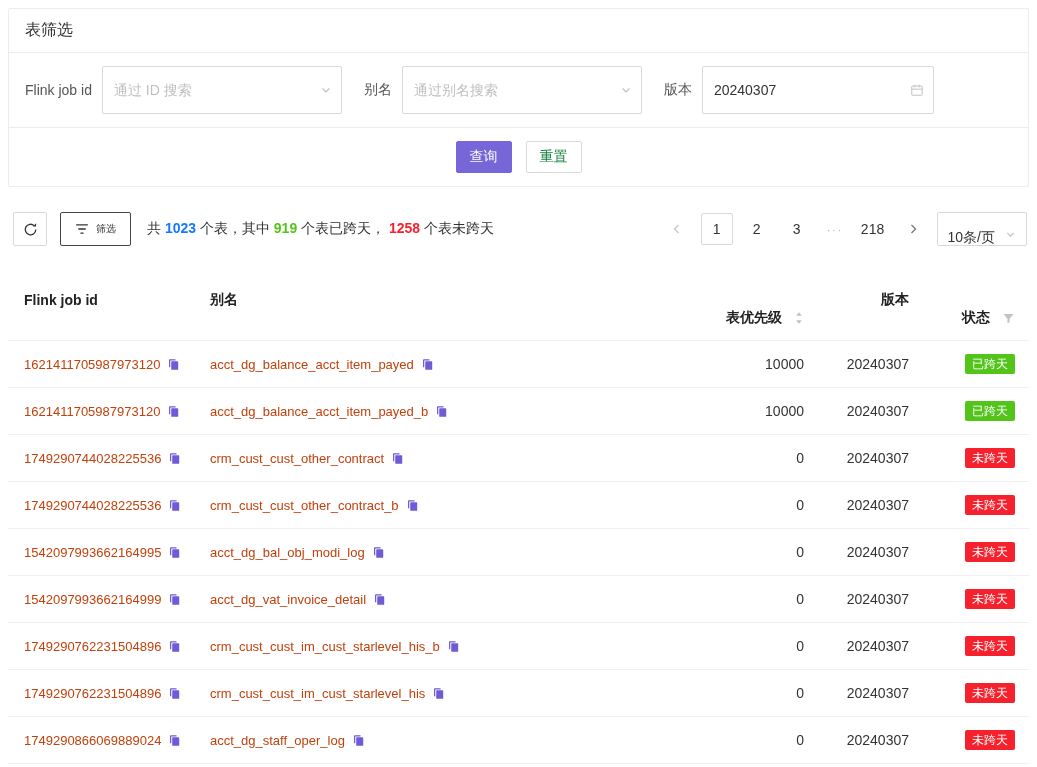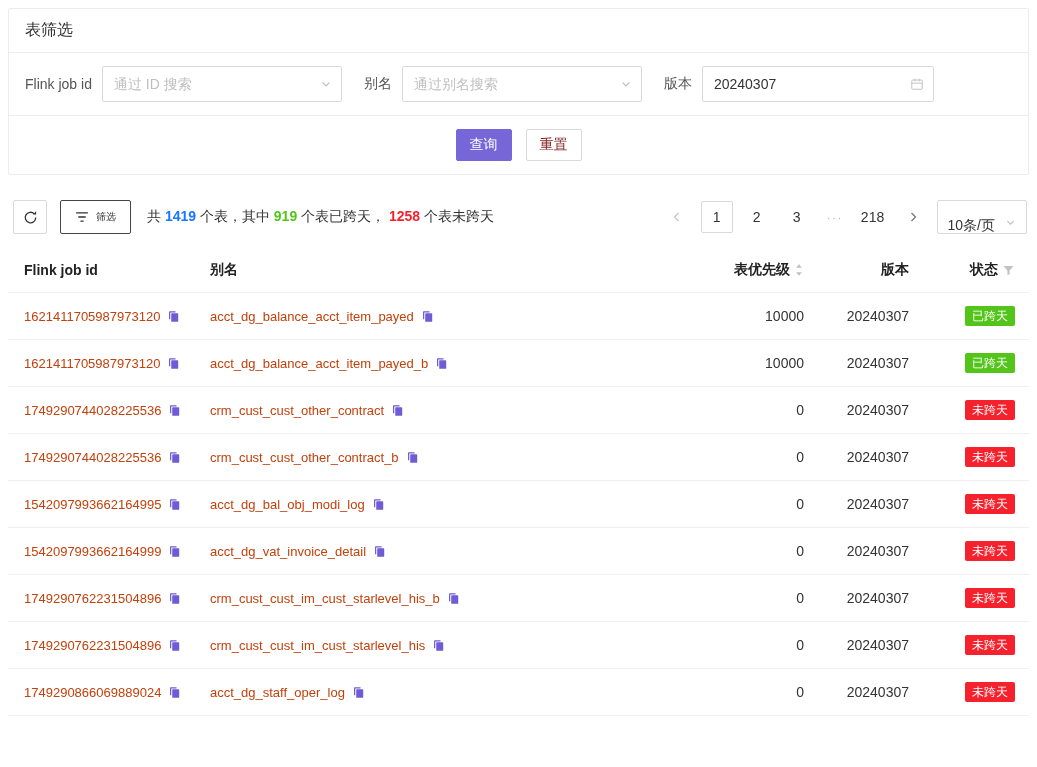--- a/index.html
+++ b/index.html
@@ -9,36 +9,36 @@
     font-family:"Liberation Sans","DejaVu Sans",sans-serif;
     font-size:14px; color:#333;
   }
   
   .filter-card { margin:8px 8px 0 8px; border:1px solid #ececec; border-radius:2px; background:#fff; }
   .card-title-row { padding:11px 16px; border-bottom:1px solid #ececec; font-size:16px; color:#333; }
   .card-filter-row { display:flex; align-items:center; gap:22px; padding:13px 16px; border-bottom:1px solid #ececec; }
   .field { display:flex; align-items:center; gap:10px; }
   .field-label { color:#555; white-space:nowrap; }
   .select-box, .date-box {
-    position:relative; height:36px; border:1px solid #d9d9d9; border-radius:2px;
+    position:relative; height:48px; border:1px solid #d9d9d9; border-radius:2px;
     display:flex; align-items:center; padding:0 30px 0 11px; background:#fff; cursor:pointer;
   }
   .select-box { width:240px; }
   .date-box { width:232px; }
   .select-box input, .date-box input {
     border:none; outline:none; width:100%; font-size:14px; color:#333; background:transparent;
     font-family:"Liberation Sans","DejaVu Sans",sans-serif;
   }
   .select-box input::placeholder, .date-box input::placeholder { color:#bfbfbf; }
   .box-suffix { position:absolute; right:9px; top:50%; transform:translateY(-50%); display:flex; color:#bfbfbf; }
   .card-actions-row { display:flex; justify-content:center; align-items:center; gap:14px; padding:13px 16px; }
   .btn { height:32px; padding:0 13px; border-radius:2px; font-size:14px; cursor:pointer;
          font-family:"Liberation Sans","DejaVu Sans",sans-serif; }
   .btn-primary { background:#7666d8; color:#fff; border:1px solid #7666d8; }
-  .btn-default { background:#fff; color:#7f1d1d; border:1px solid #d9d9d9; }
+  .btn-default { background:#fff; color:#15803d; border:1px solid #d9d9d9; }
   
   .toolbar { display:flex; align-items:center; gap:13px; margin:25px 10px 0 13px; }
   .icon-btn { width:34px; height:34px; border:1px solid #d9d9d9; border-radius:2px; background:#fff;
               display:flex; align-items:center; justify-content:center; color:#333; cursor:pointer; }
   .filter-toggle { height:34px; border:1px solid #454545; border-radius:2px; background:#fff;
                    display:flex; align-items:center; gap:7px; padding:0 14px; font-size:10px; color:#333; cursor:pointer;
                    font-family:"Liberation Sans","DejaVu Sans",sans-serif; }
   .summary { margin-left:3px; color:#333; white-space:nowrap; }
   .num-blue  { color:#1677ff; font-weight:700; }
   .num-green { color:#52c41a; font-weight:700; }
@@ -61,21 +61,21 @@
   
   .table-wrap { margin:14px 8px 0 8px; }
   table { width:100%; border-collapse:collapse; table-layout:fixed; }
   th, td { border-bottom:1px solid #f0f0f0; padding:13px 8px; font-size:14px; text-align:left; vertical-align:middle; }
   th { font-weight:700; color:#222; }
   .col-id { width:194px; padding-left:16px; }
   .col-alias { }
   .col-priority { width:130px; text-align:right; }
   .col-version { width:105px; text-align:right; }
   .col-status { width:112px; text-align:right; padding-right:14px; }
-  .th-inline { display:inline-flex; align-items:center; gap:4px; }
+  .th-inline { display:inline-flex; align-items:center; gap:12px;margin-top:36px; }
   .link { color:#c2410c; text-decoration:none; cursor:pointer; font-size:13px; word-break:break-all; }
   .copy-btn { display:inline-flex; vertical-align:-2px; margin-left:7px; color:#6f5bd5; cursor:pointer;
               background:none; border:none; padding:0; }
   .badge { display:inline-block; padding:4px 7px; border-radius:2px; color:#fff; font-size:12px; line-height:1; }
   .badge[data-status="crossed"]   { background:#52c41a; }
   .badge[data-status="uncrossed"] { background:#f5222d; }
   .cell-num { color:#333; }
 </style>
 </head>
 <body>
@@ -142,21 +142,21 @@
 
     <button class="filter-toggle">
       <span style="display:flex">
         <svg width="14" height="14" viewBox="0 0 16 16" fill="none">
             <path d="M1.8 3.2h12.4M4.3 8h7.4M6.8 12.8h2.4" stroke="currentColor" stroke-width="1.5" stroke-linecap="round"></path>
           </svg>
       </span>
       <span>筛选</span>
     </button>
 
-    <div class="summary"><span>共 </span><span class="num-blue">1419</span><span> 个表，其中 </span><span class="num-green">919</span><span> 个表已跨天， </span><span class="num-red">1258</span><span> 个表未跨天</span></div>
+    <div class="summary"><span>共 </span><span class="num-blue">1023</span><span> 个表，其中 </span><span class="num-green">919</span><span> 个表已跨天， </span><span class="num-red">1258</span><span> 个表未跨天</span></div>
 
     <div class="pagination">
       <button class="pg-arrow disabled">
         <span style="display:flex">
             <svg width="12" height="12" viewBox="0 0 12 12" fill="none">
               <path d="M7.5 2L3.5 6l4 4" stroke="currentColor" stroke-width="1.3"></path>
             </svg>
           </span>
       </button>
       <button class="pg-item active">1</button>

